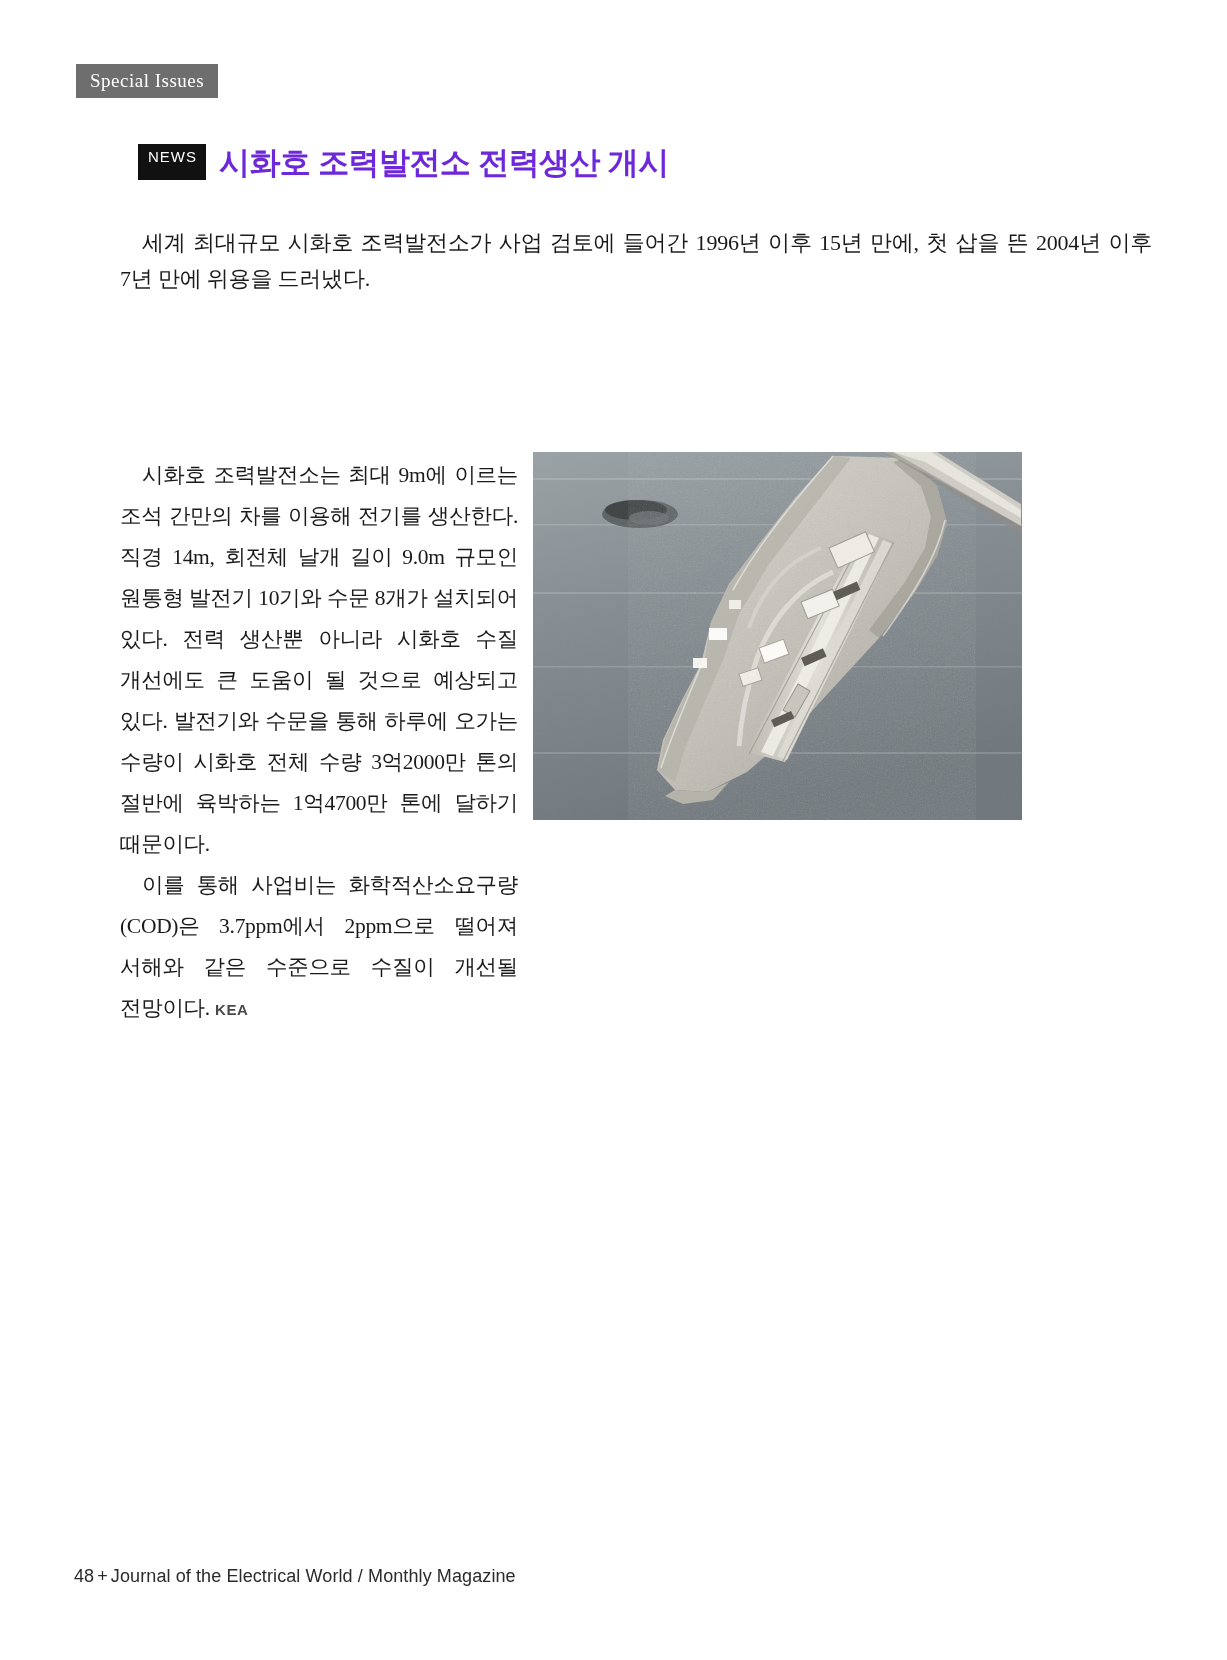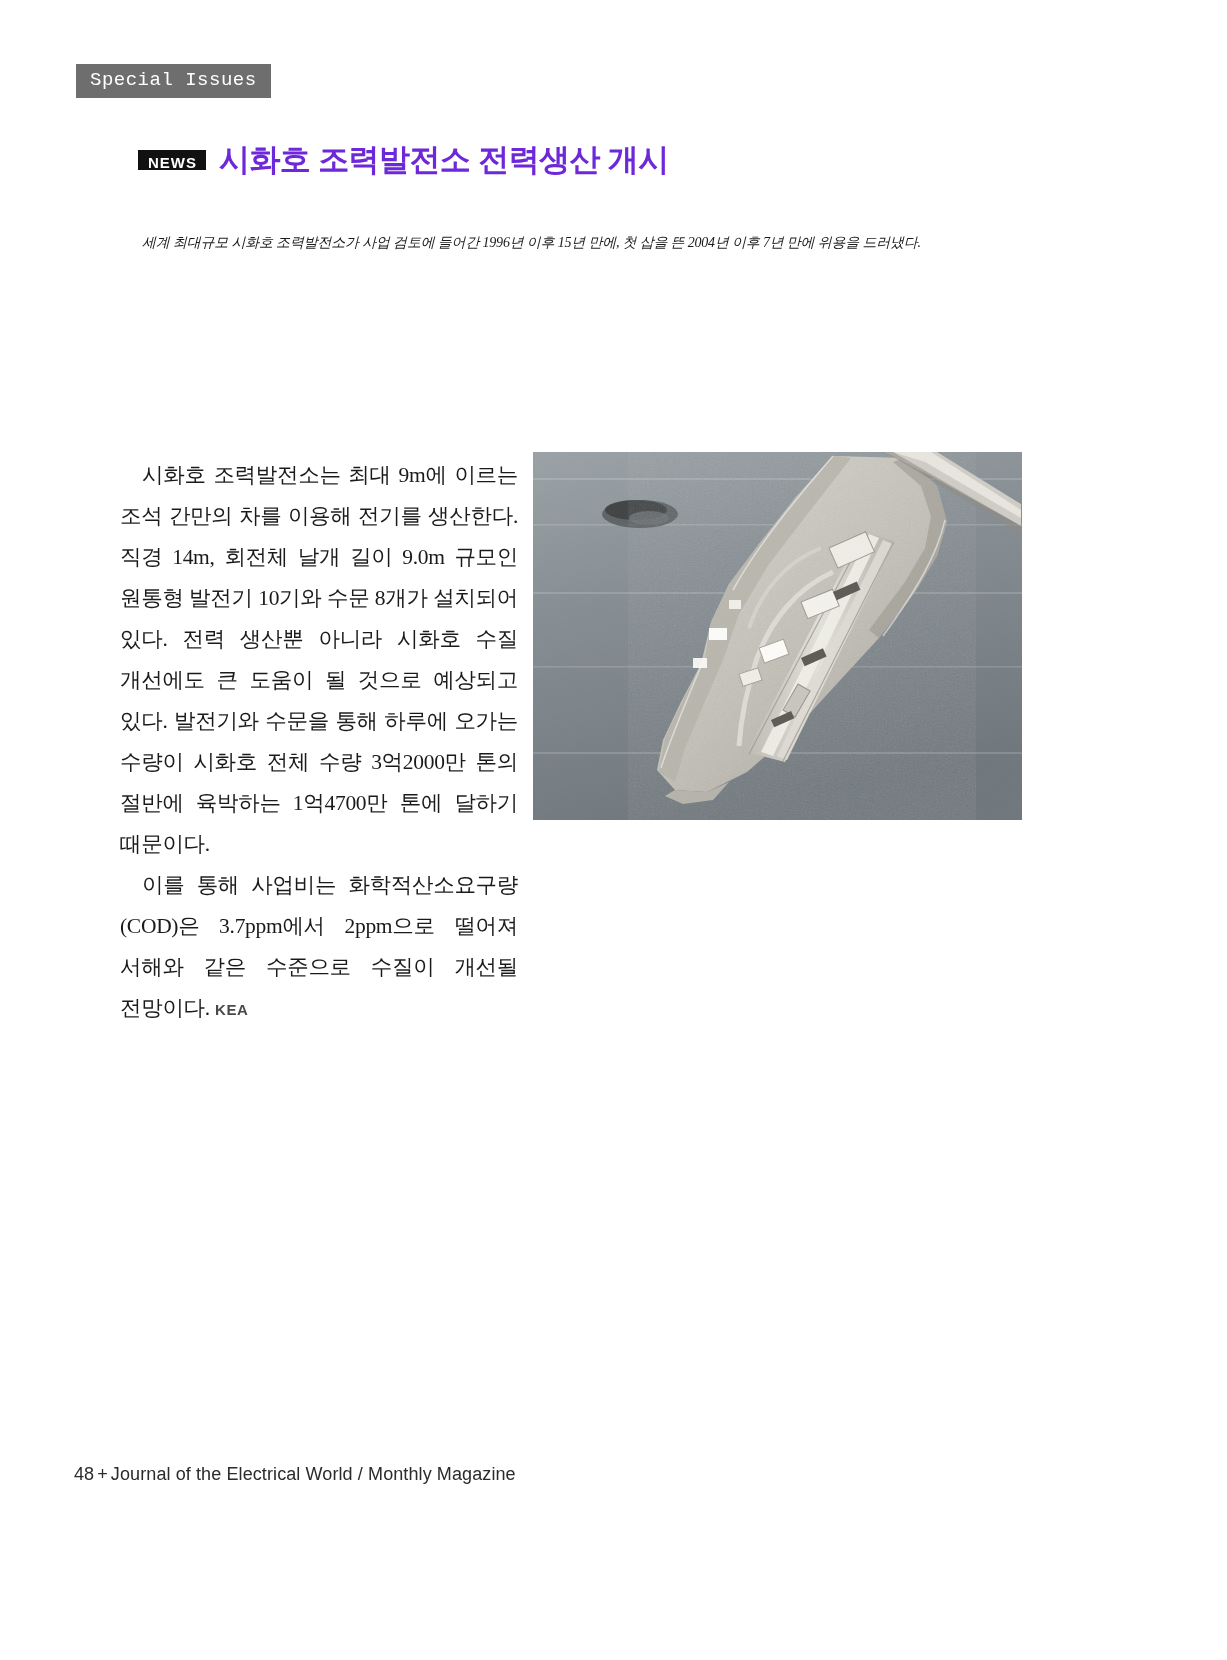--- a/index.html
+++ b/index.html
@@ -22,21 +22,21 @@
     background: #ffffff;
   }
 
   
   .section-tag {
     position: absolute;
     left: 76px;
     top: 64px;
     background: #6e6e6e;
     color: #ffffff;
-    font-family: Liberation Mono, monospace;
+    font-family: Liberation Serif, serif;
     font-size: 19px;
     letter-spacing: 0.5px;
     padding: 7px 14px 8px 14px;
     line-height: 1;
     white-space: nowrap;
   }
 
   
   .headline-row {
     position: absolute;
@@ -44,23 +44,23 @@
     top: 144px;
     display: flex;
     align-items: center;
     gap: 13px;
   }
   .news-badge {
     background: #111111;
     color: #ffffff;
     font-family: "Liberation Sans", sans-serif;
     font-size: 15px;
-    font-weight: bold;
+    font-weight: normal;
     letter-spacing: 1px;
-    padding: 5px 9px 0 10px;
+    padding: 5px 9px 16px 10px;
     line-height: 1;
     text-align: right;
   }
   .headline-text {
     font-family: Liberation Sans, sans-serif;
     font-size: 31px;
     font-weight: bold;
     color: #6d28d9;
     letter-spacing: -0.6px;
     line-height: 1;
@@ -69,27 +69,26 @@
 
   
   .lead-block {
     position: absolute;
     left: 120px;
     top: 225px;
     width: 1032px;
   }
   .lead-block p {
     margin: 0 0 2px 0;
-    font-size: 14px;
+    font-size: 22px;
     line-height: 36px;
     text-indent: 22px;
     text-align: justify;
     letter-spacing: -0.2px;
     word-break: keep-all;
-    font-style: italic;
   }
 
   
   .body-col {
     position: absolute;
     left: 120px;
     top: 455px;
     width: 398px;
   }
   .body-col p {
@@ -120,21 +119,21 @@
     height: 368px;
     overflow: hidden;
     background: #8d9499;
   }
   .photo svg { display: block; }
 
   
   .footer {
     position: absolute;
     left: 74px;
-    top: 1464px;
+    top: 1566px;
     font-family: "Liberation Sans", sans-serif;
     font-size: 18px;
     color: #2b2b2b;
     letter-spacing: 0.1px;
     white-space: nowrap;
   }
   .footer .sep { padding: 0 3px; }
 </style>
 </head>
 <body>

